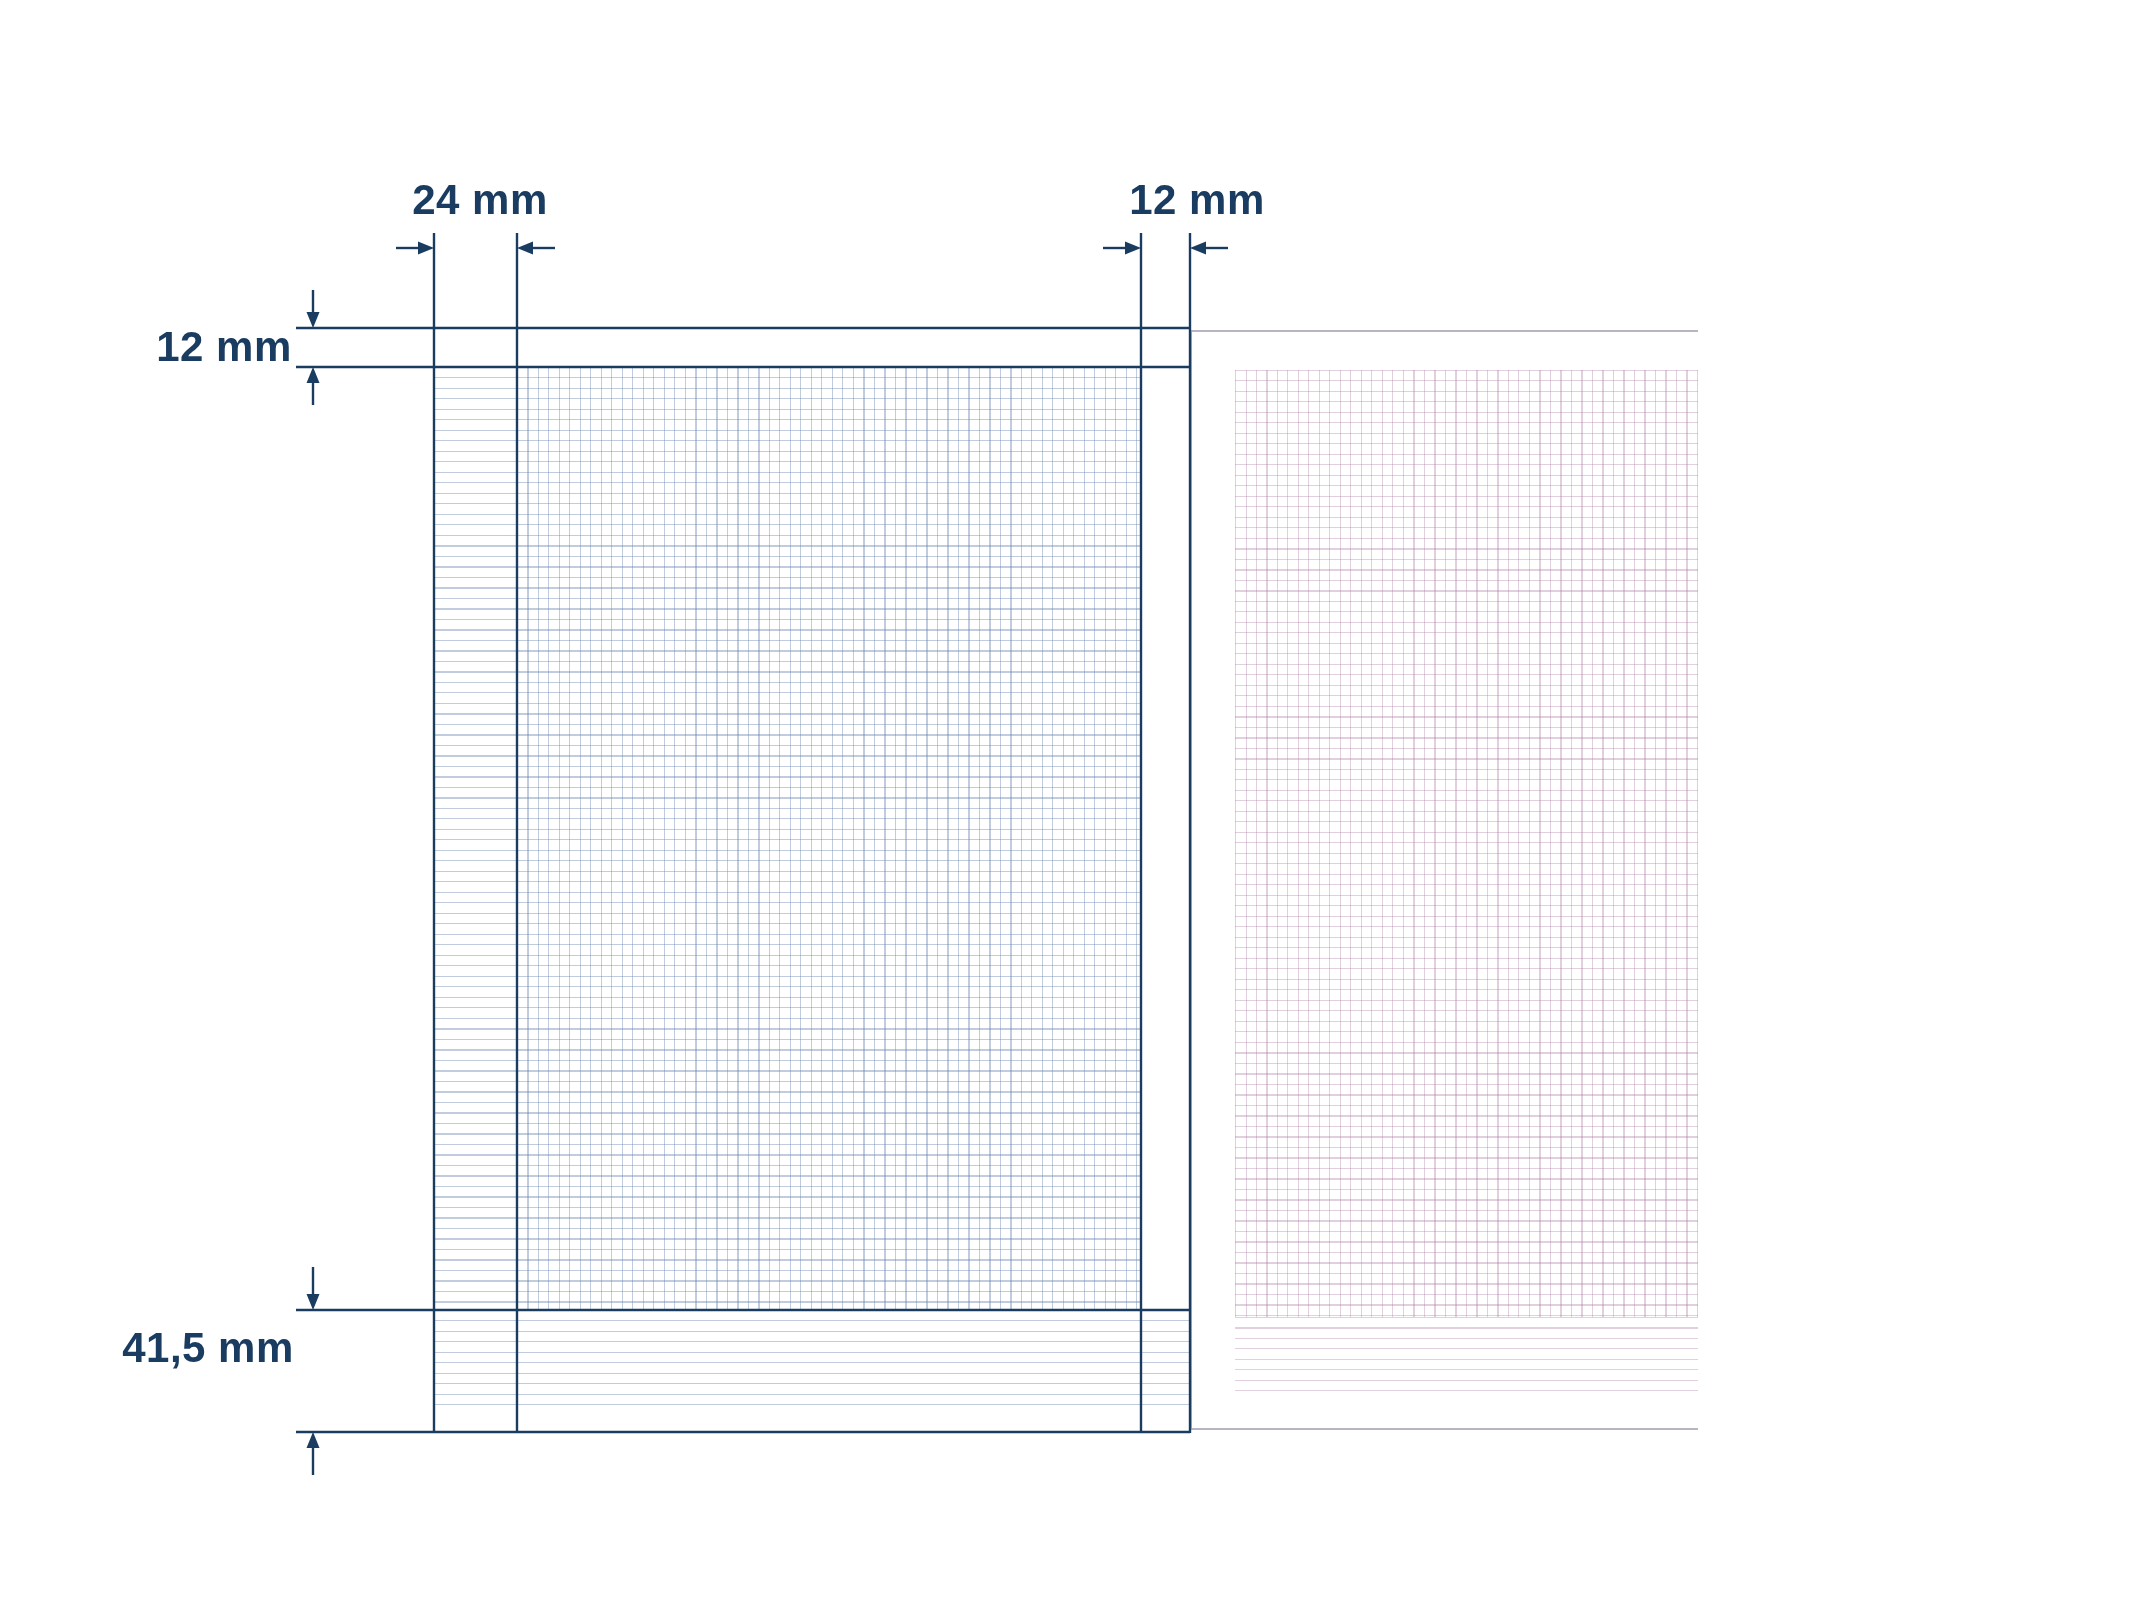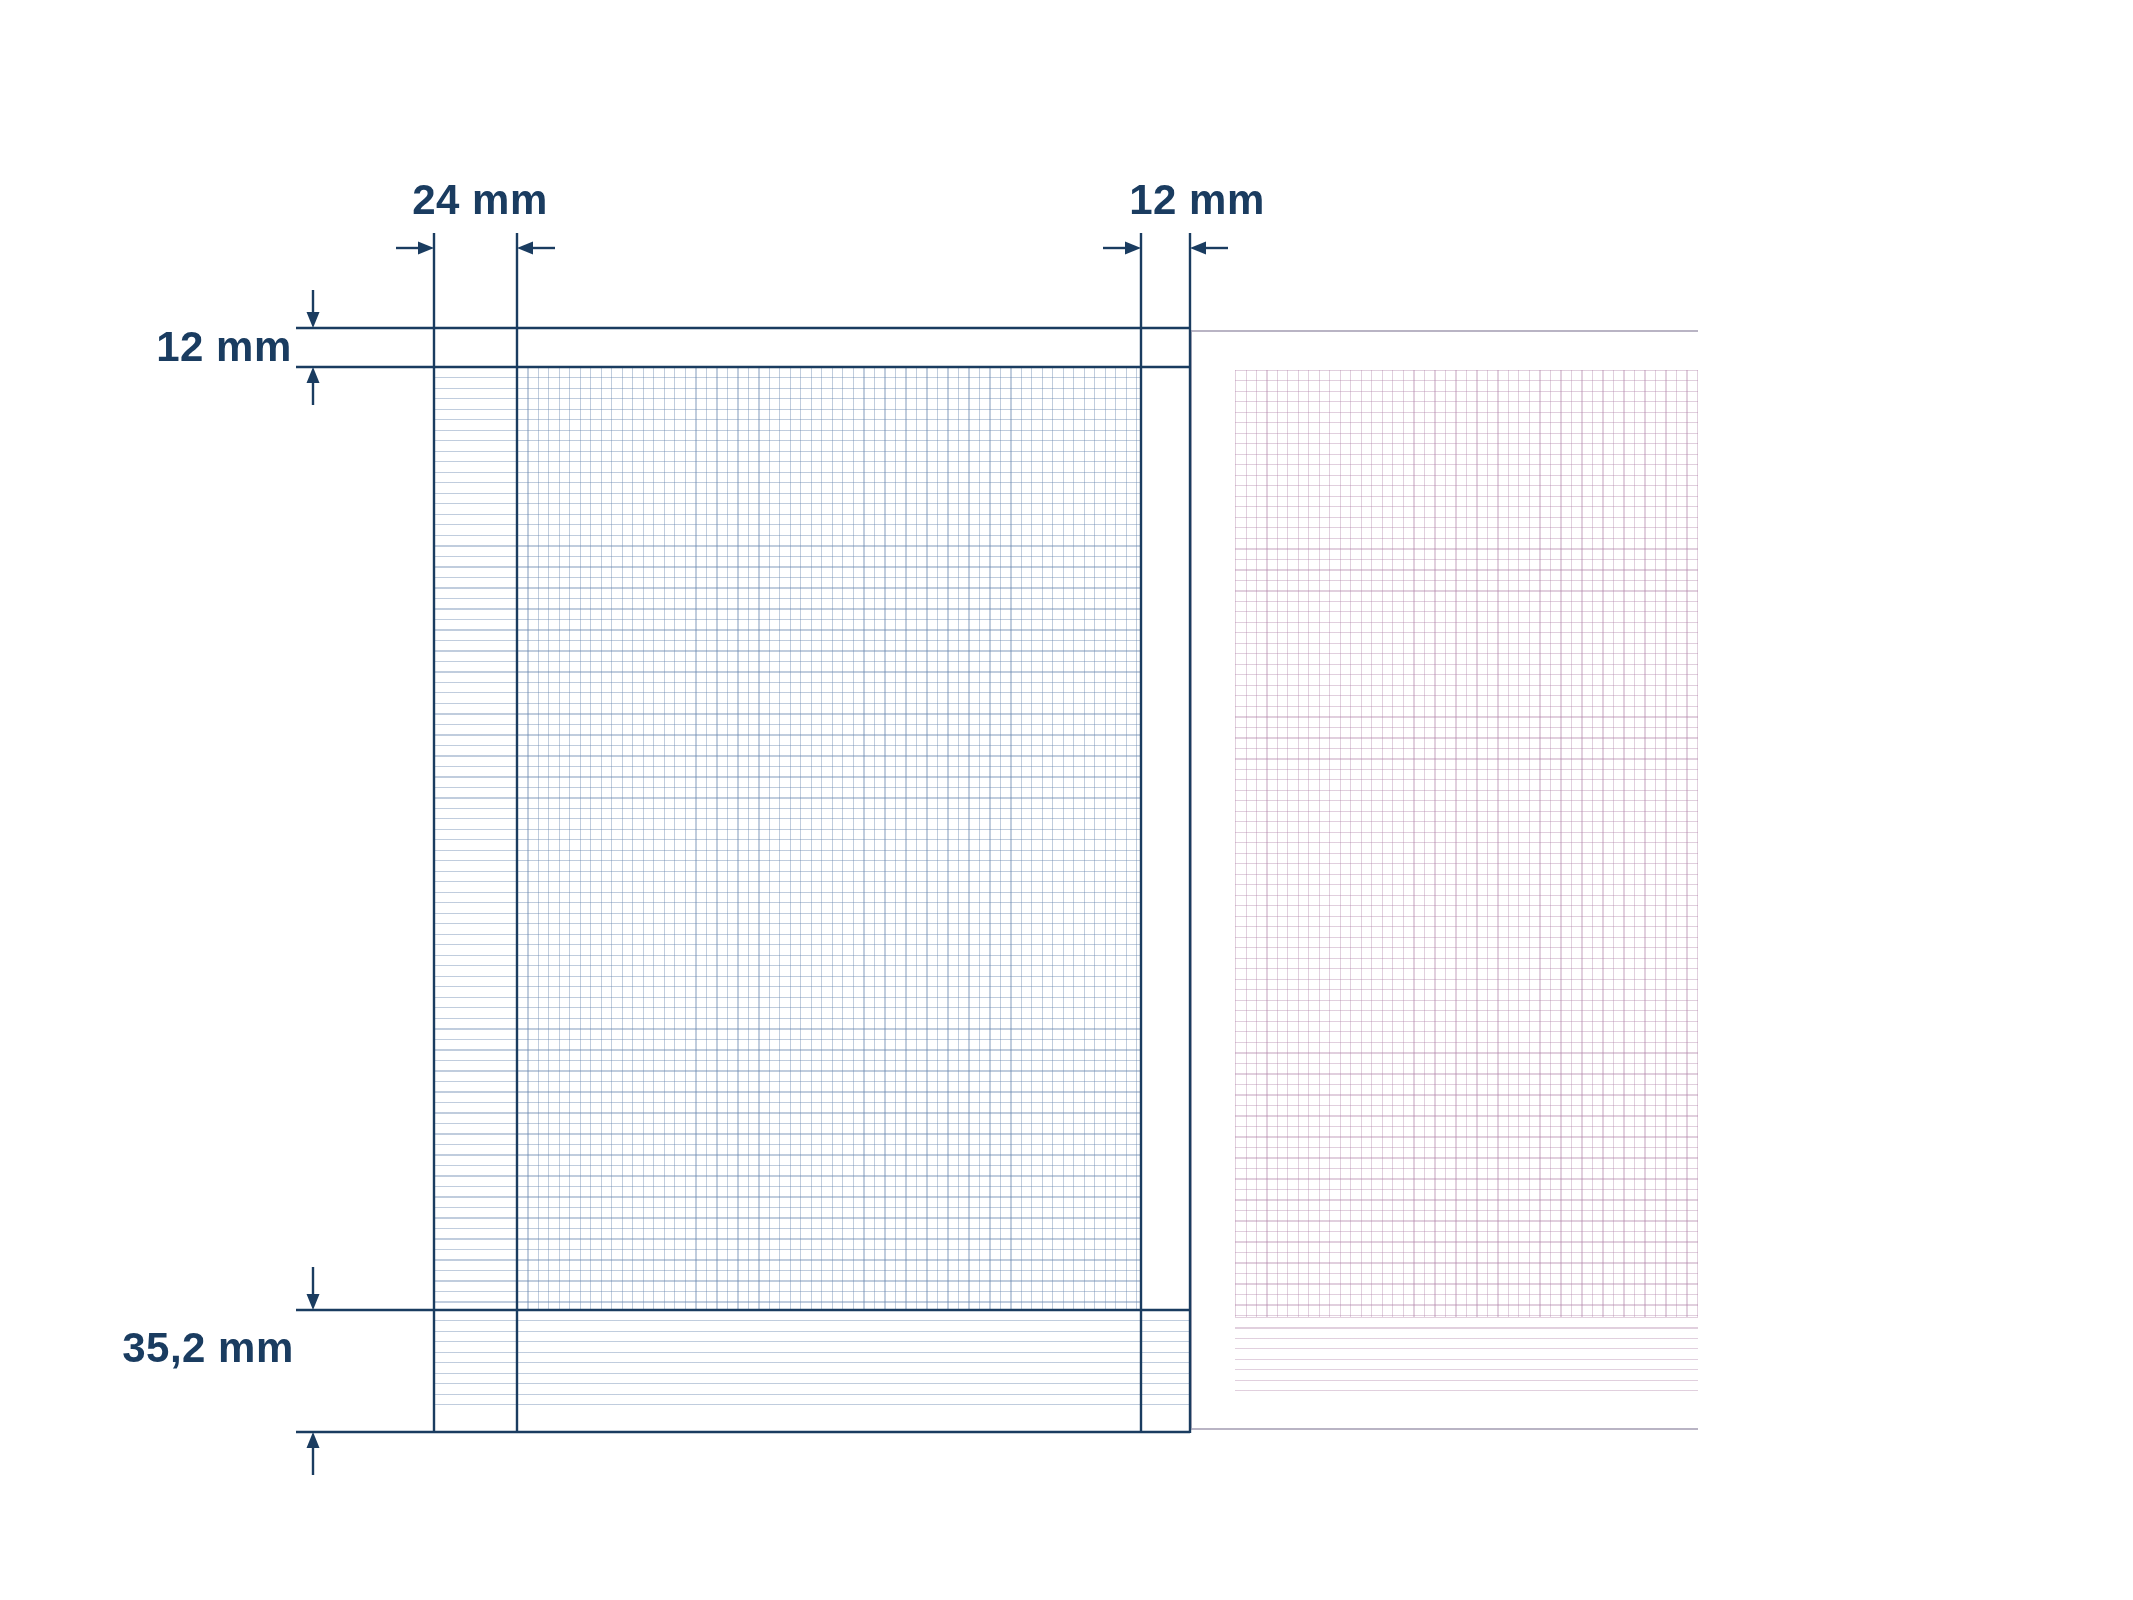--- a/index.html
+++ b/index.html
@@ -177,14 +177,14 @@
       <polygon points="313,1432 306.5,1448 319.5,1448"></polygon>
     </g>
   </svg>
 
   <div class="dim-label" id="lab-24">24 mm</div>
 
   <div class="dim-label" id="lab-12r">12 mm</div>
 
   <div class="dim-label" id="lab-12t">12 mm</div>
 
-  <div class="dim-label" id="lab-225">35,2 mm</div>
+  <div class="dim-label" id="lab-225">41,5 mm</div>
 </div>
 
 </body></html>

